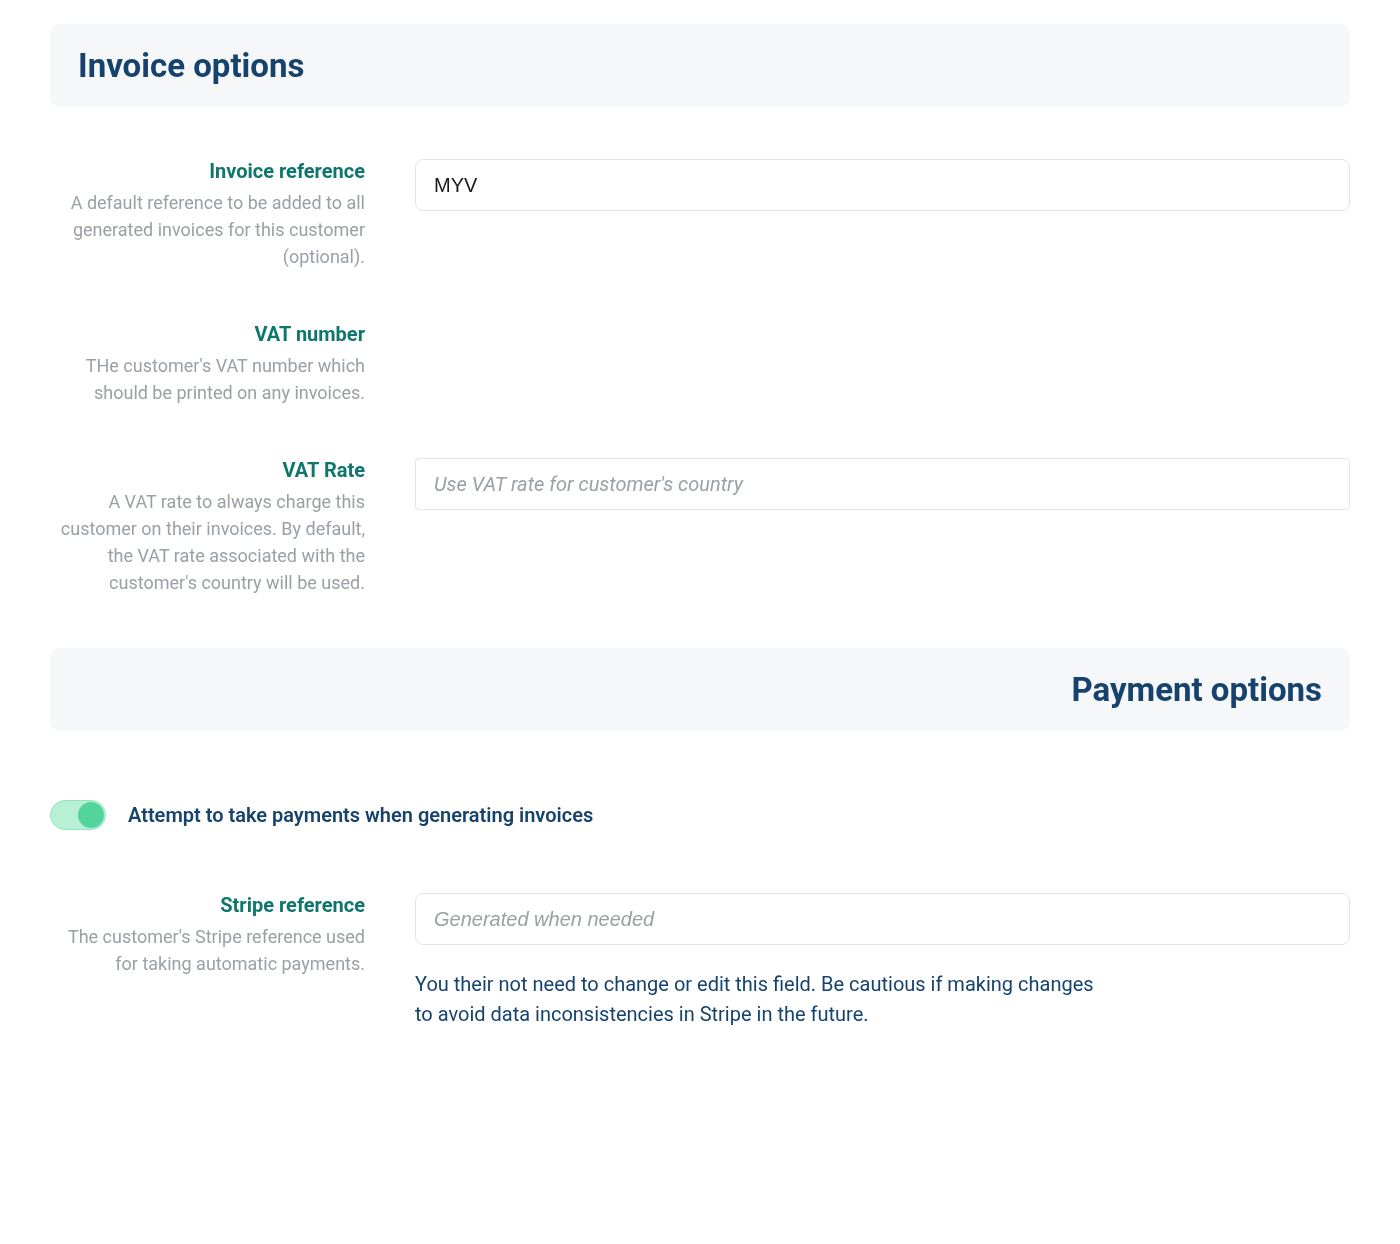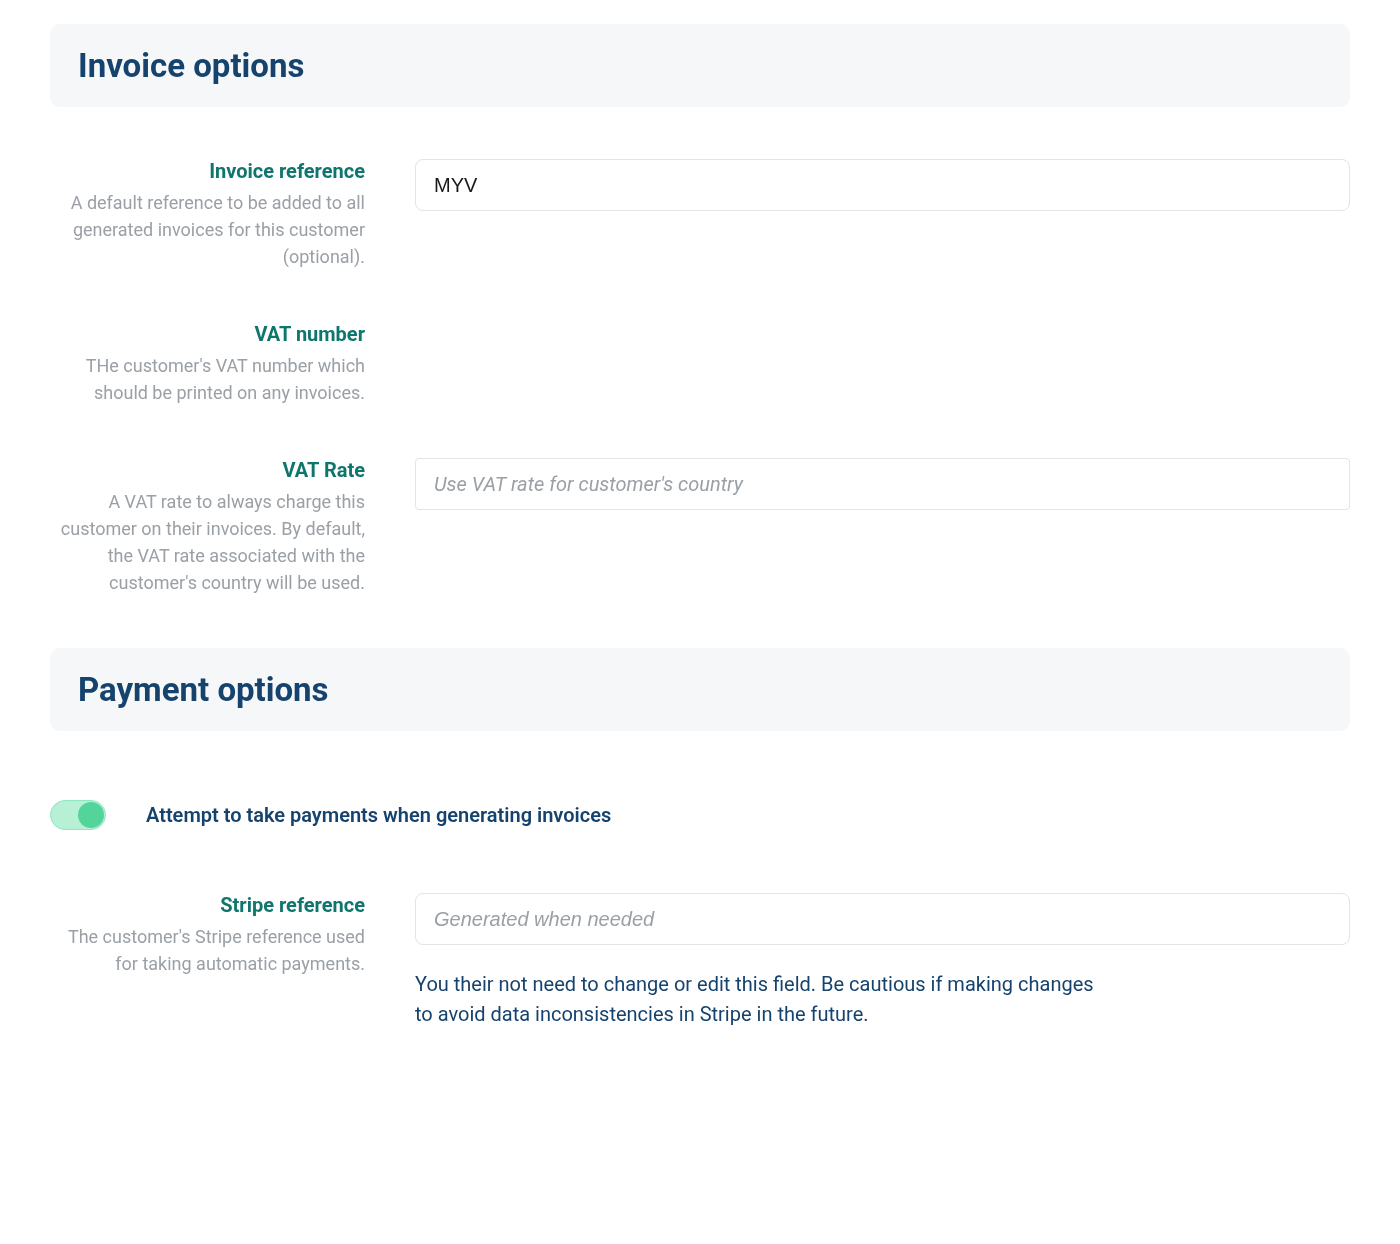--- a/index.html
+++ b/index.html
@@ -72,21 +72,21 @@
     display: flex;
     align-items: center;
   }
   input[type="text"]::placeholder {
     color: #9aa0a6;
     font-style: italic;
   }
   .toggle-row {
     display: flex;
     align-items: center;
-    gap: 40px;
+    gap: 22px;
     height: 52px;
   }
   .toggle {
     position: relative;
     width: 56px;
     height: 30px;
     cursor: pointer;
   }
   .toggle-track {
     position: absolute;
@@ -109,21 +109,21 @@
     font-weight: 600;
     color: #16436e;
   }
   .note {
     font-size: 20px;
     line-height: 1.5;
     color: #16436e;
     margin-top: 24px;
     max-width: 680px;
   }
-  .payment-section-header { margin-top: 10px; margin-bottom: 58px; }
+  .payment-section-header { margin-top: 10px; margin-bottom: 58px; text-align: right; }
 </style>
 </head>
 <body>
 
 <div class="page">
 
   <div class="section-header">
     <h2>Invoice options</h2>
   </div>
 

